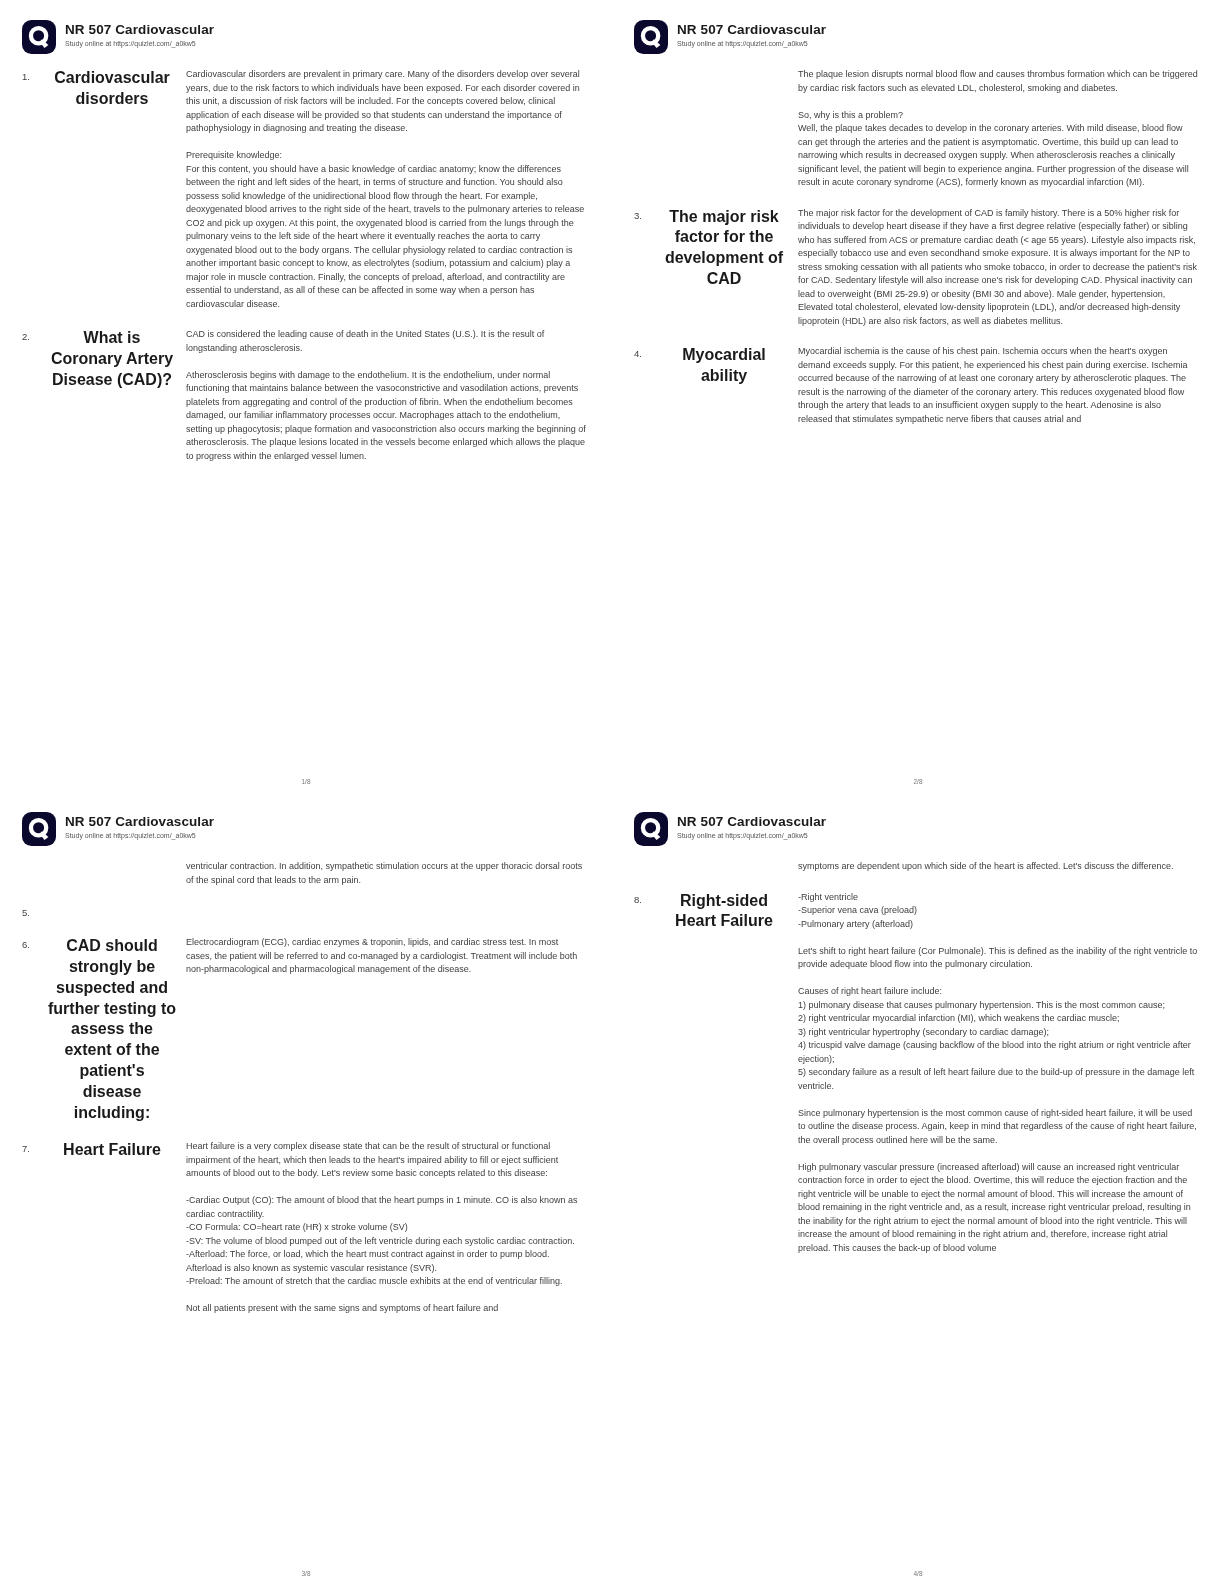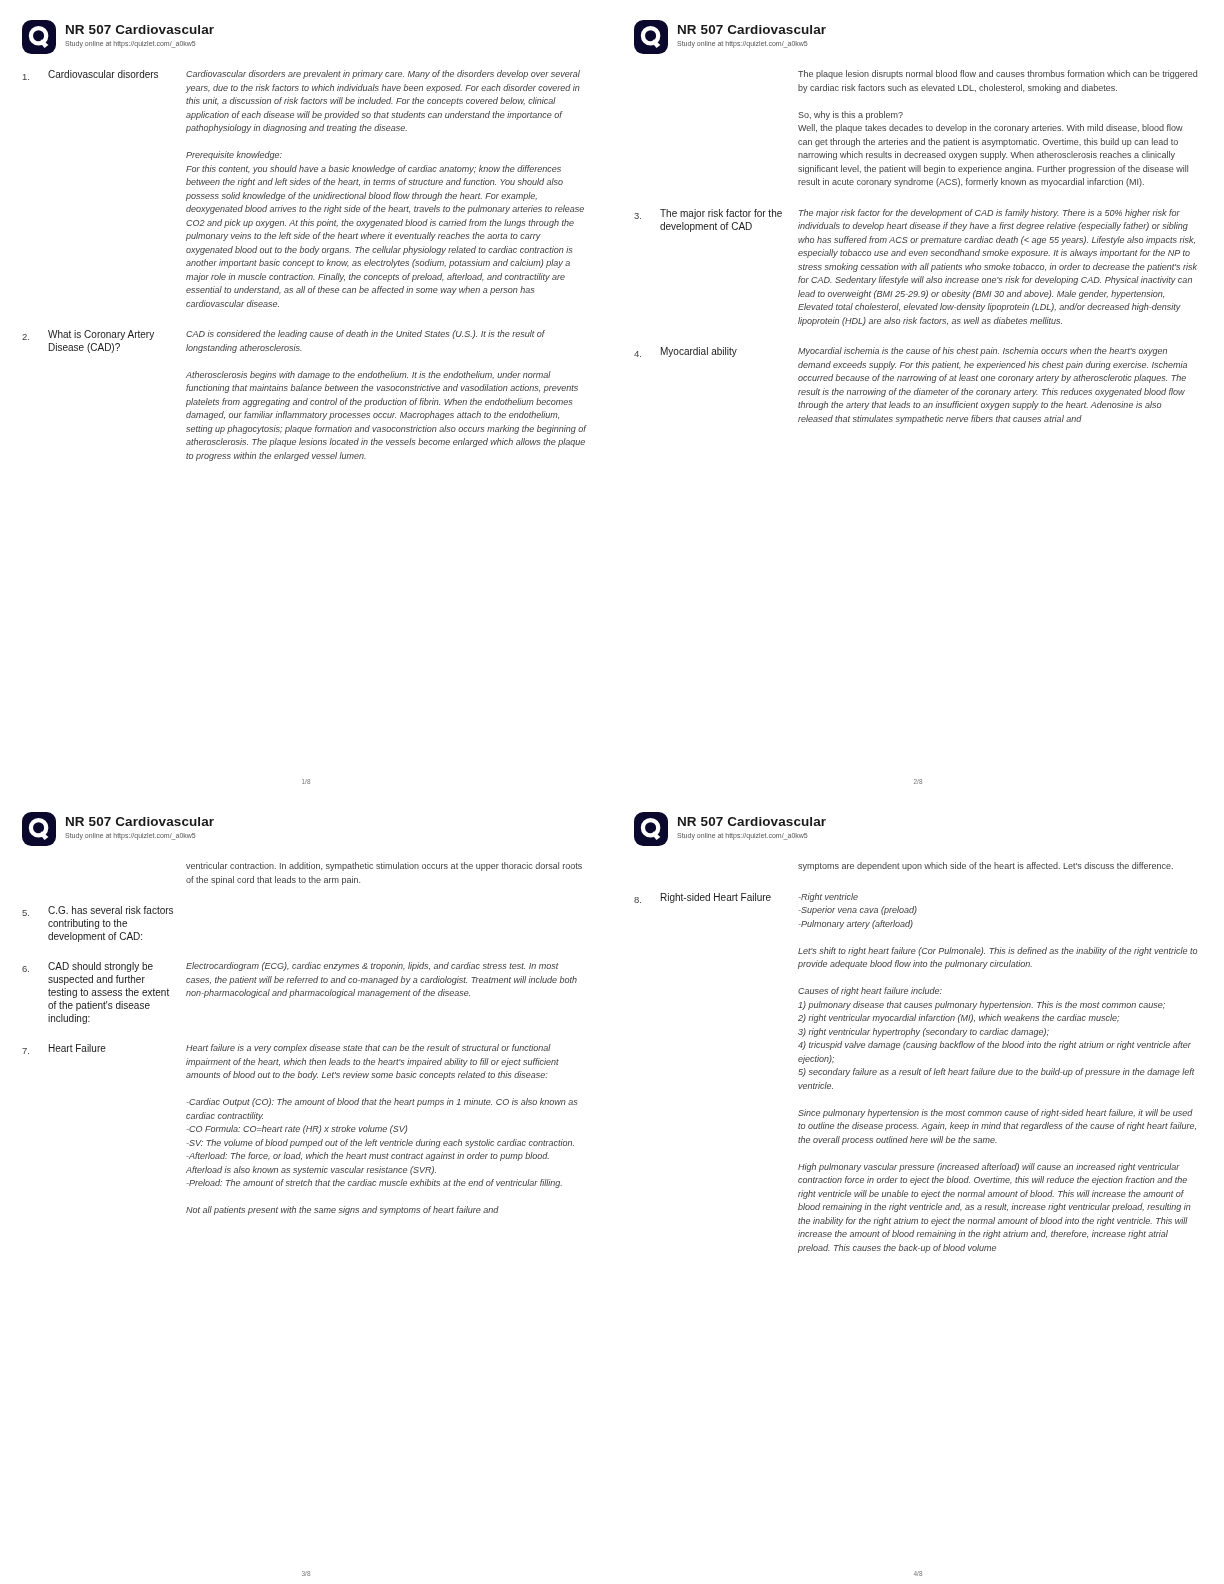--- a/index.html
+++ b/index.html
@@ -23,29 +23,29 @@
   .logo { width: 34px; height: 34px; flex: 0 0 34px; }
   .logo svg { width: 34px; height: 34px; display: block; }
   .head-text { padding-top: 2px; }
   .title { font-size: 13.5px; font-weight: bold; color: #1a1a1a; letter-spacing: 0.1px; }
   .subtitle { font-size: 7px; color: #555555; margin-top: 3px; }
   .item { display: flex; align-items: flex-start; margin-bottom: 17px; }
   .num { flex: 0 0 26px; width: 26px; font-size: 9.5px; line-height: 1.4; padding-top: 2px; color: #3d3d3d; }
   .term {
     flex: 0 0 128px; width: 128px;
     padding-right: 10px;
-    font-size: 10px; font-weight: normal; line-height: 1.3;
+    font-size: 16px; font-weight: bold; line-height: 1.3;
     color: #1a1a1a;
+    text-align: center;
   }
   .def {
     flex: 1;
     font-size: 9px; line-height: 1.5;
     white-space: pre-line;
     color: #3d3d3d;
-    font-style: italic;
   }
   .continuation {
     margin-left: 164px;
     margin-bottom: 17px;
     font-size: 9px; line-height: 1.5;
     white-space: pre-line;
     color: #3d3d3d;
   }
   .footer {
     position: absolute; left: 0; right: 0; bottom: 7px;
@@ -140,21 +140,20 @@
       <span class="head-text">
         <div class="title">NR 507 Cardiovascular</div>
         <div class="subtitle">Study online at https://quizlet.com/_a0kw5</div>
       </span>
     </div>
 
     <div class="continuation">ventricular contraction. In addition, sympathetic stimulation occurs at the upper thoracic dorsal roots of the spinal cord that leads to the arm pain.</div>
 
     <div class="item">
       <div class="num">5.</div>
-      <div class="term">C.G. has several risk factors contributing to the development of CAD:</div>
     </div>
 
     <div class="item">
       <div class="num">6.</div>
       <div class="term">CAD should strongly be suspected and further testing to assess the extent of the patient's disease including:</div>
       <div class="def">Electrocardiogram (ECG), cardiac enzymes &amp; troponin, lipids, and cardiac stress test. In most cases, the patient will be referred to and co-managed by a cardiologist. Treatment will include both non-pharmacological and pharmacological management of the disease.</div>
     </div>
 
     <div class="item">
       <div class="num">7.</div>

